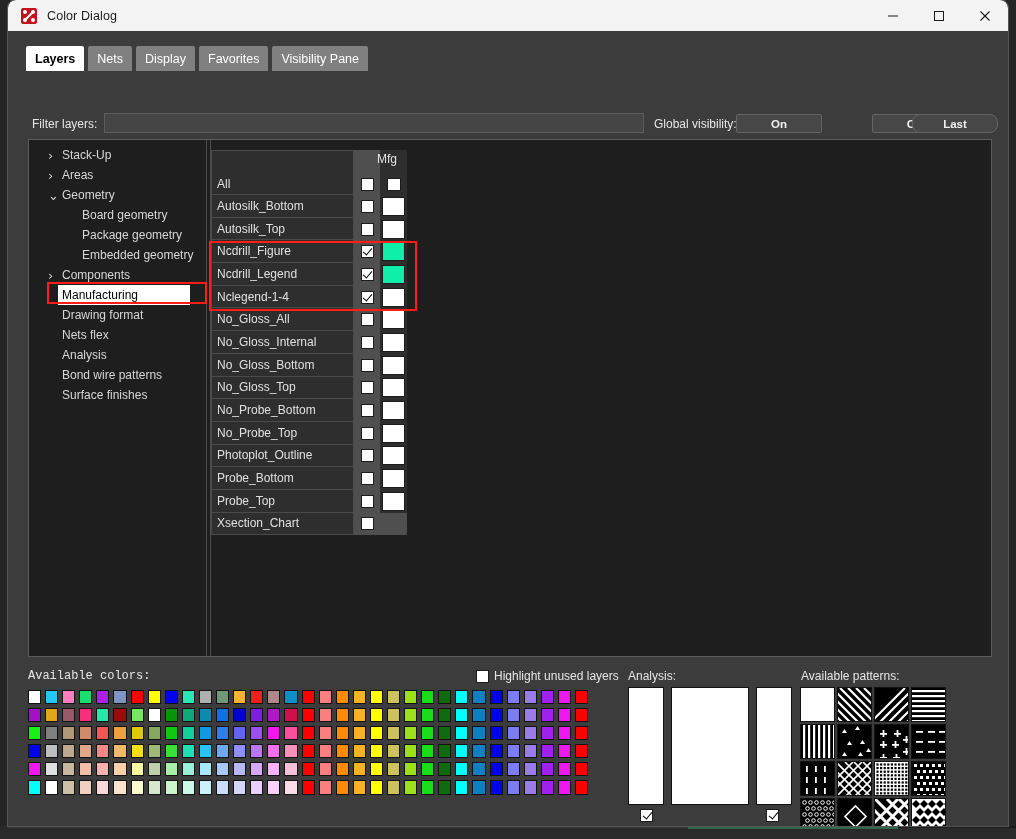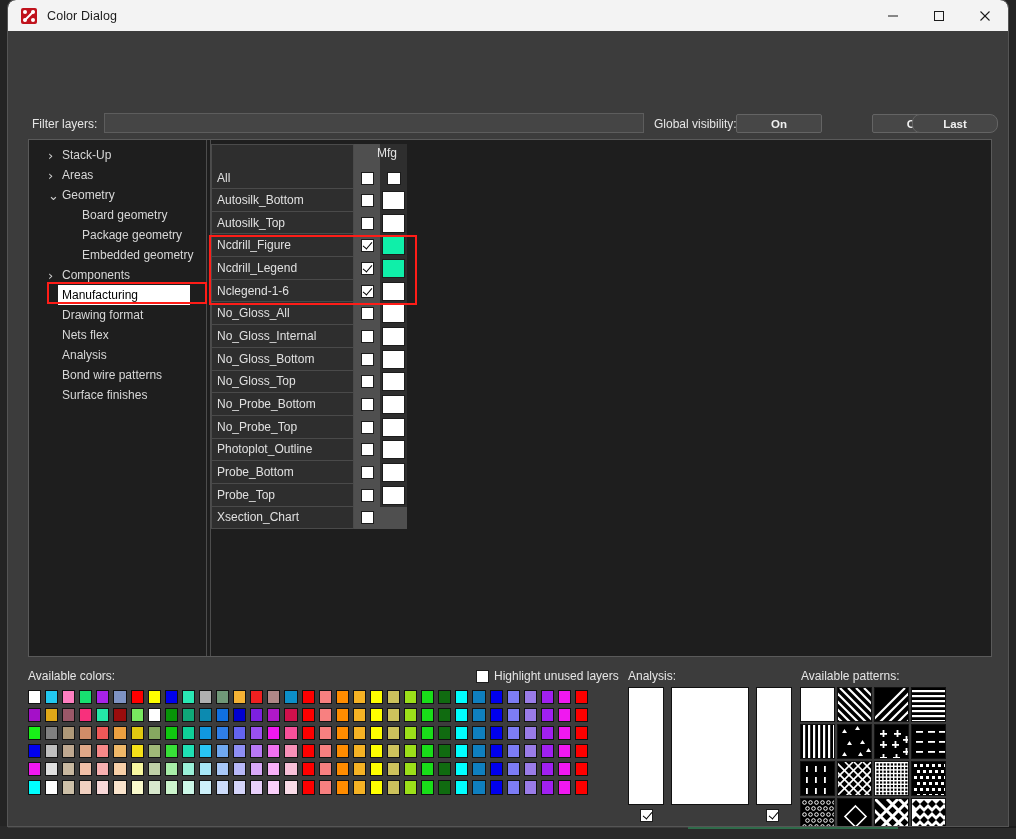--- a/index.html
+++ b/index.html
@@ -160,21 +160,21 @@
   #splitter {
     width: 5px;
     background: #1e1e1e;
     border-left: 1px solid #4d4d4d;
     border-right: 1px solid #4d4d4d;
     flex: none;
   }
   #list-area {
     flex: 1;
     position: relative;
-    padding-top: 4px;
+    padding-top: 10px;
   }
 
   
   .tree-item {
     height: 20px;
     display: flex; align-items: center;
     font-size: 12px;
     color: #d7d7d7;
     padding-left: 18px;
     position: relative;
@@ -279,21 +279,21 @@
     position: absolute;
     left: -2px; top: 91px;
     width: 208px; height: 70px;
     border: 2px solid #ff1d18;
     pointer-events: none;
   }
 
   
   #avail-label {
     position: absolute; left: 20px; top: 638px;
-    font-size: 12px; color: #e6e6e6;
+    font-size: 12px; color: #e6e6e6; font-family: Liberation Mono, monospace;
   }
   #hi-unused-cb {
     position: absolute; left: 468px; top: 639px;
     width: 13px; height: 13px;
     background: #fff; border: 1px solid #1c1c1c;
   }
   #hi-unused-label {
     position: absolute; left: 486px; top: 638px;
     font-size: 12px; color: #e6e6e6;
   }
@@ -429,20 +429,27 @@
           <svg width="12" height="12" viewBox="0 0 12 12">
               <line x1="1.5" y1="1.5" x2="10.5" y2="10.5" stroke="#1b1b1b" stroke-width="1.1"></line>
               <line x1="10.5" y1="1.5" x2="1.5" y2="10.5" stroke="#1b1b1b" stroke-width="1.1"></line>
             </svg>
         </div>
       </div>
     </div>
 
     <div id="body">
 
+      <div id="tabs">
+        <div class="tab active">Layers</div>
+        <div class="tab">Nets</div>
+        <div class="tab">Display</div>
+        <div class="tab">Favorites</div>
+        <div class="tab">Visibility Pane</div>
+      </div>
 
       <div id="filter-label">Filter layers:</div>
       <input id="filter-input" type="text" value="" placeholder="" style="">
       <div id="gv-label">Global visibility:</div>
       <div class="gv-btn" id="gv-on">On</div>
       <div class="gv-btn" id="gv-off">Off</div>
       <div class="gv-btn" id="gv-last">Last</div>
 
       <div id="panel">
         <div id="tree">
@@ -534,21 +541,21 @@
                 <div class="lrow">
                   <div class="lname">Ncdrill_Legend</div>
                   <div class="lcheck">
                     <div class="cbx checked"></div>
                   </div>
                   <div class="lswatch">
                     <div class="sw" style="background: rgb(15, 239, 169);"></div>
                   </div>
                 </div>
                 <div class="lrow">
-                  <div class="lname">Nclegend-1-6</div>
+                  <div class="lname">Nclegend-1-4</div>
                   <div class="lcheck">
                     <div class="cbx checked"></div>
                   </div>
                   <div class="lswatch">
                     <div class="sw" style="background: rgb(255, 255, 255);"></div>
                   </div>
                 </div>
                 <div class="lrow">
                   <div class="lname">No_Gloss_All</div>
                   <div class="lcheck">

